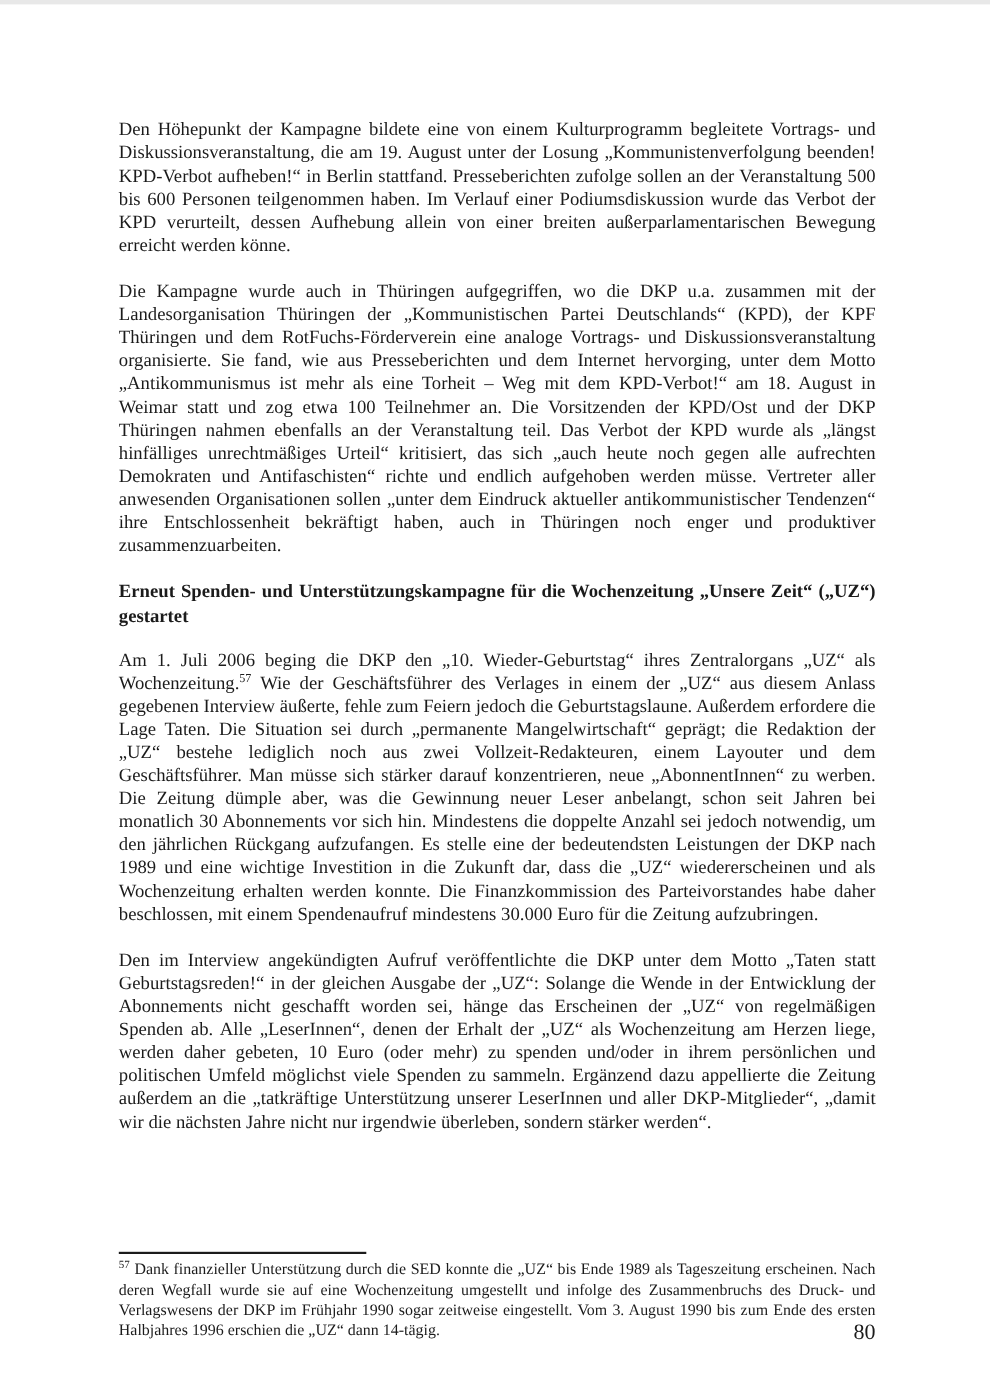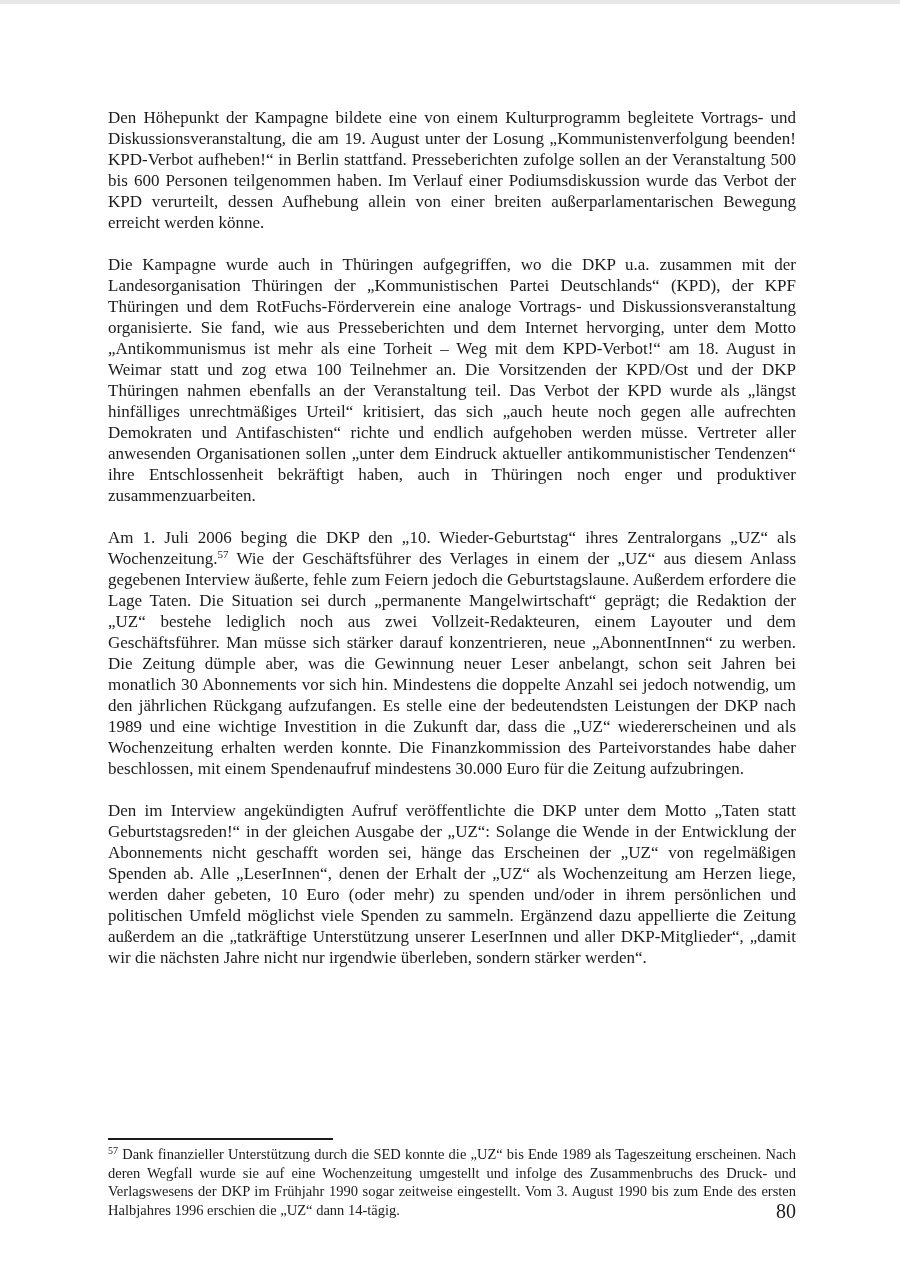--- a/index.html
+++ b/index.html
@@ -82,20 +82,21 @@
 <body>
 
 <div class="page">
 
   <div class="content">
 
     <p class="body-para">Den Höhepunkt der Kampagne bildete eine von einem Kulturprogramm begleitete Vortrags- und Diskussionsveranstaltung, die am 19. August unter der Losung „Kommunistenverfolgung beenden! KPD-Verbot aufheben!“ in Berlin stattfand. Presseberichten zufolge sollen an der Veranstaltung 500 bis 600 Personen teilgenommen haben. Im Verlauf einer Podiumsdiskussion wurde das Verbot der KPD verurteilt, dessen Aufhebung allein von einer breiten außerparlamentarischen Bewegung erreicht werden könne.</p>
 
     <p class="body-para">Die Kampagne wurde auch in Thüringen aufgegriffen, wo die DKP u.a. zusammen mit der Landesorganisation Thüringen der „Kommunistischen Partei Deutschlands“ (KPD), der KPF Thüringen und dem RotFuchs-Förderverein eine analoge Vortrags- und Diskussionsveranstaltung organisierte. Sie fand, wie aus Presseberichten und dem Internet hervorging, unter dem Motto „Antikommunismus ist mehr als eine Torheit – Weg mit dem KPD-Verbot!“ am 18. August in Weimar statt und zog etwa 100 Teilnehmer an. Die Vorsitzenden der KPD/Ost und der DKP Thüringen nahmen ebenfalls an der Veranstaltung teil. Das Verbot der KPD wurde als „längst hinfälliges unrechtmäßiges Urteil“ kritisiert, das sich „auch heute noch gegen alle aufrechten Demokraten und Antifaschisten“ richte und endlich aufgehoben werden müsse. Vertreter aller anwesenden Organisationen sollen „unter dem Eindruck aktueller antikommunistischer Tendenzen“ ihre Entschlossenheit bekräftigt haben, auch in Thüringen noch enger und produktiver zusammenzuarbeiten.</p>
 
+    <h2 class="section-heading">Erneut Spenden- und Unterstützungskampagne für die Wochenzeitung „Unsere Zeit“ („UZ“) gestartet</h2>
 
     <p class="body-para"><span>Am 1. Juli 2006 beging die DKP den „10. Wieder-Geburtstag“ ihres Zentralorgans „UZ“ als Wochenzeitung.</span><sup class="fn-ref">57</sup> <span>Wie der Geschäftsführer des Verlages in einem der „UZ“ aus diesem Anlass gegebenen Interview äußerte, fehle zum Feiern jedoch die Geburtstagslaune. Außerdem erfordere die Lage Taten. Die Situation sei durch „permanente Mangelwirtschaft“ geprägt; die Redaktion der „UZ“ bestehe lediglich noch aus zwei Vollzeit-Redakteuren, einem Layouter und dem Geschäftsführer. Man müsse sich stärker darauf konzentrieren, neue „AbonnentInnen“ zu werben. Die Zeitung dümple aber, was die Gewinnung neuer Leser anbelangt, schon seit Jahren bei monatlich 30 Abonnements vor sich hin. Mindestens die doppelte Anzahl sei jedoch notwendig, um den jährlichen Rückgang aufzufangen. Es stelle eine der bedeutendsten Leistungen der DKP nach 1989 und eine wichtige Investition in die Zukunft dar, dass die „UZ“ wiedererscheinen und als Wochenzeitung erhalten werden konnte. Die Finanzkommission des Parteivorstandes habe daher beschlossen, mit einem Spendenaufruf mindestens 30.000 Euro für die Zeitung aufzubringen.</span></p>
 
     <p class="body-para">Den im Interview angekündigten Aufruf veröffentlichte die DKP unter dem Motto „Taten statt Geburtstagsreden!“ in der gleichen Ausgabe der „UZ“: Solange die Wende in der Entwicklung der Abonnements nicht geschafft worden sei, hänge das Erscheinen der „UZ“ von regelmäßigen Spenden ab. Alle „LeserInnen“, denen der Erhalt der „UZ“ als Wochenzeitung am Herzen liege, werden daher gebeten, 10 Euro (oder mehr) zu spenden und/oder in ihrem persönlichen und politischen Umfeld möglichst viele Spenden zu sammeln. Ergänzend dazu appellierte die Zeitung außerdem an die „tatkräftige Unterstützung unserer LeserInnen und aller DKP-Mitglieder“, „damit wir die nächsten Jahre nicht nur irgendwie überleben, sondern stärker werden“.</p>
 
   </div>
 
   <div class="footnote-area">
     <div class="footnote-rule"></div>
     <p class="footnote-text"><sup class="fn-ref">57</sup> <span>Dank finanzieller Unterstützung durch die SED konnte die „UZ“ bis Ende 1989 als Tageszeitung erscheinen. Nach deren Wegfall wurde sie auf eine Wochenzeitung umgestellt und infolge des Zusammenbruchs des Druck- und Verlagswesens der DKP im Frühjahr 1990 sogar zeitweise eingestellt. Vom 3. August 1990 bis zum Ende des ersten Halbjahres 1996 erschien die „UZ“ dann 14-tägig.</span></p>

